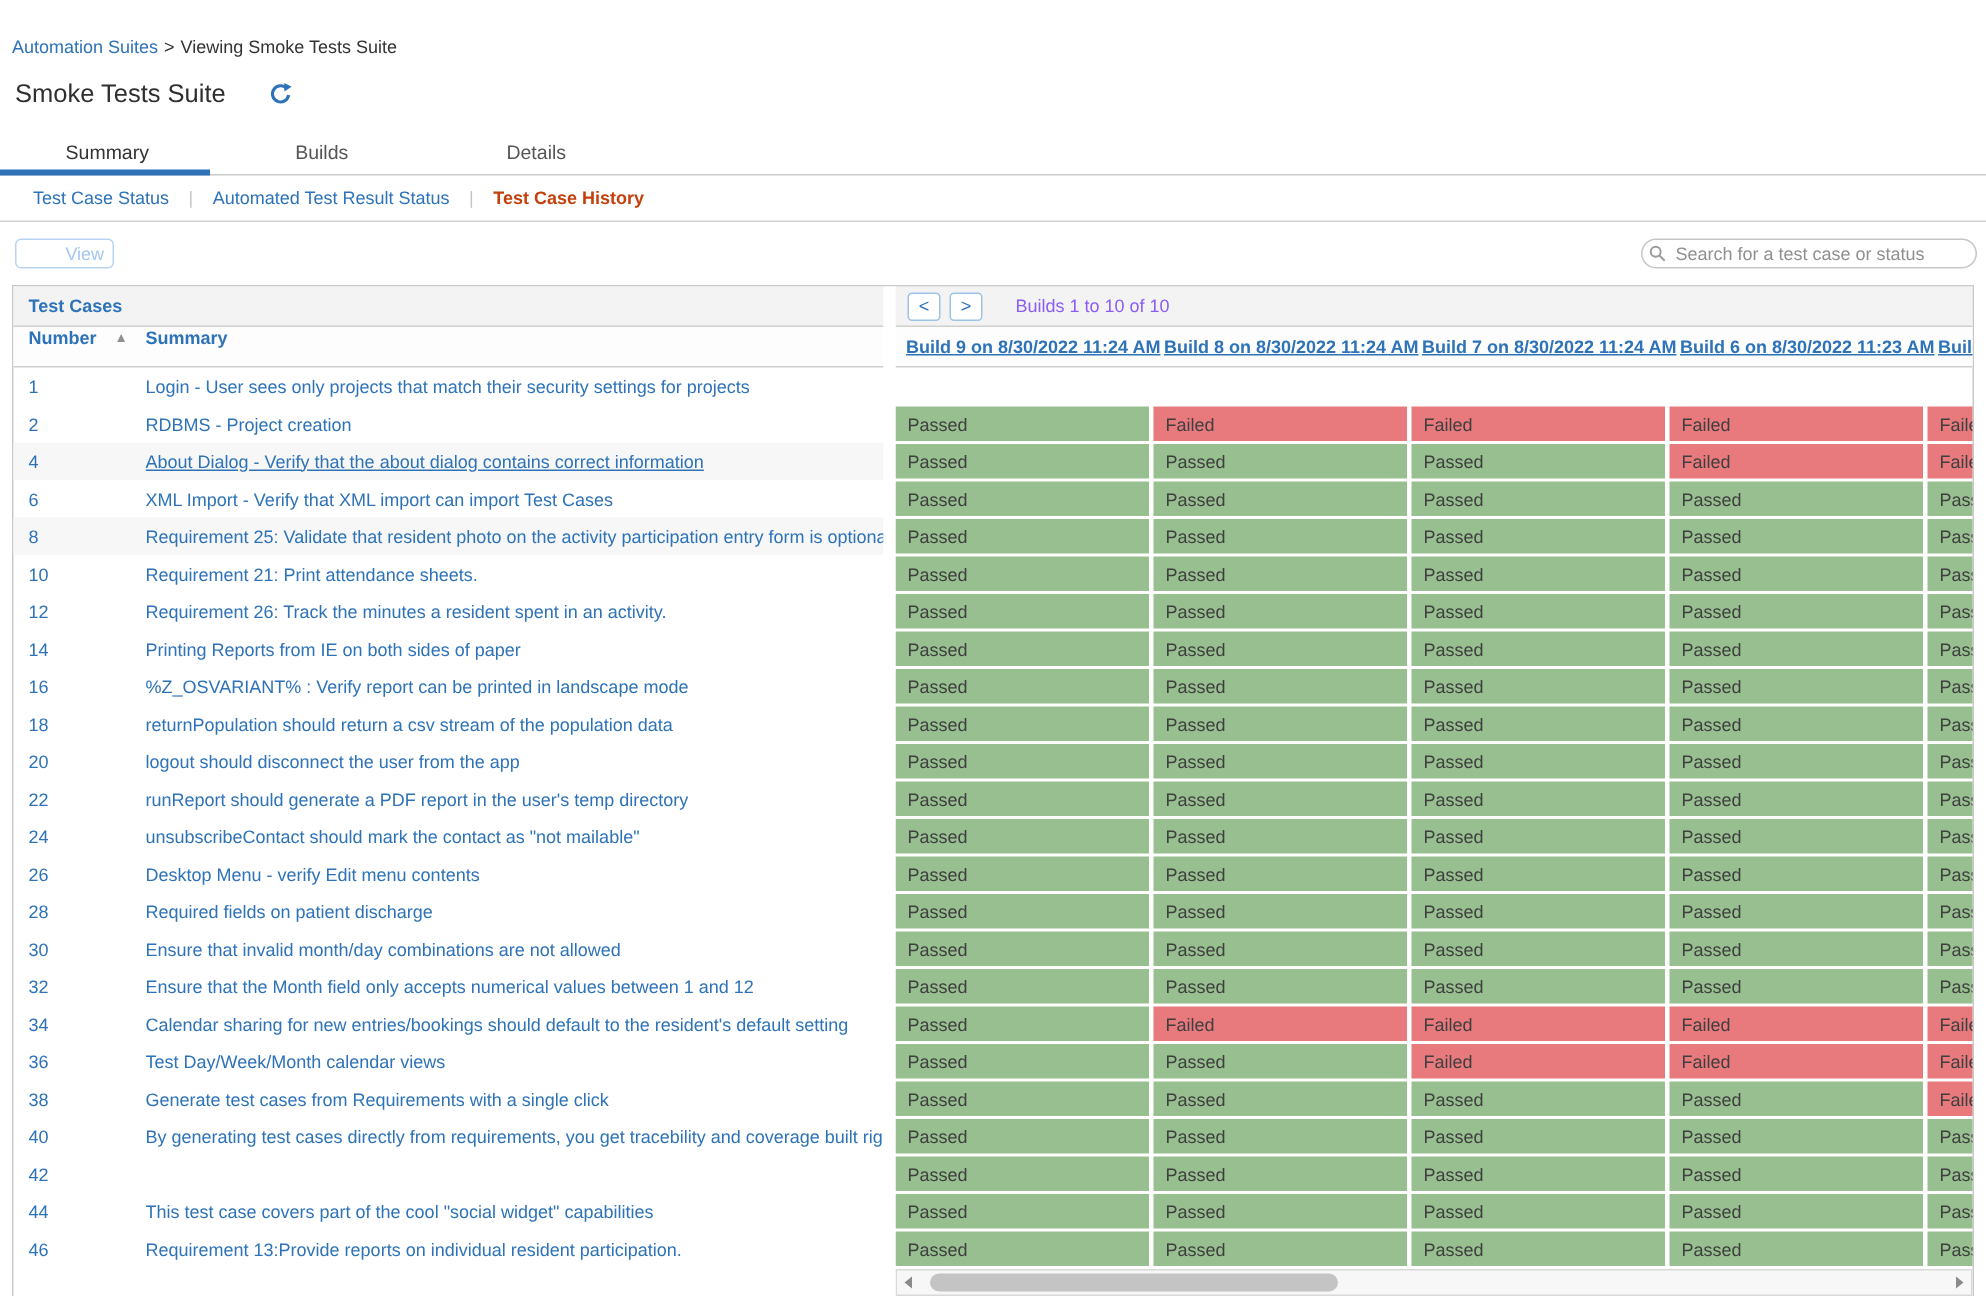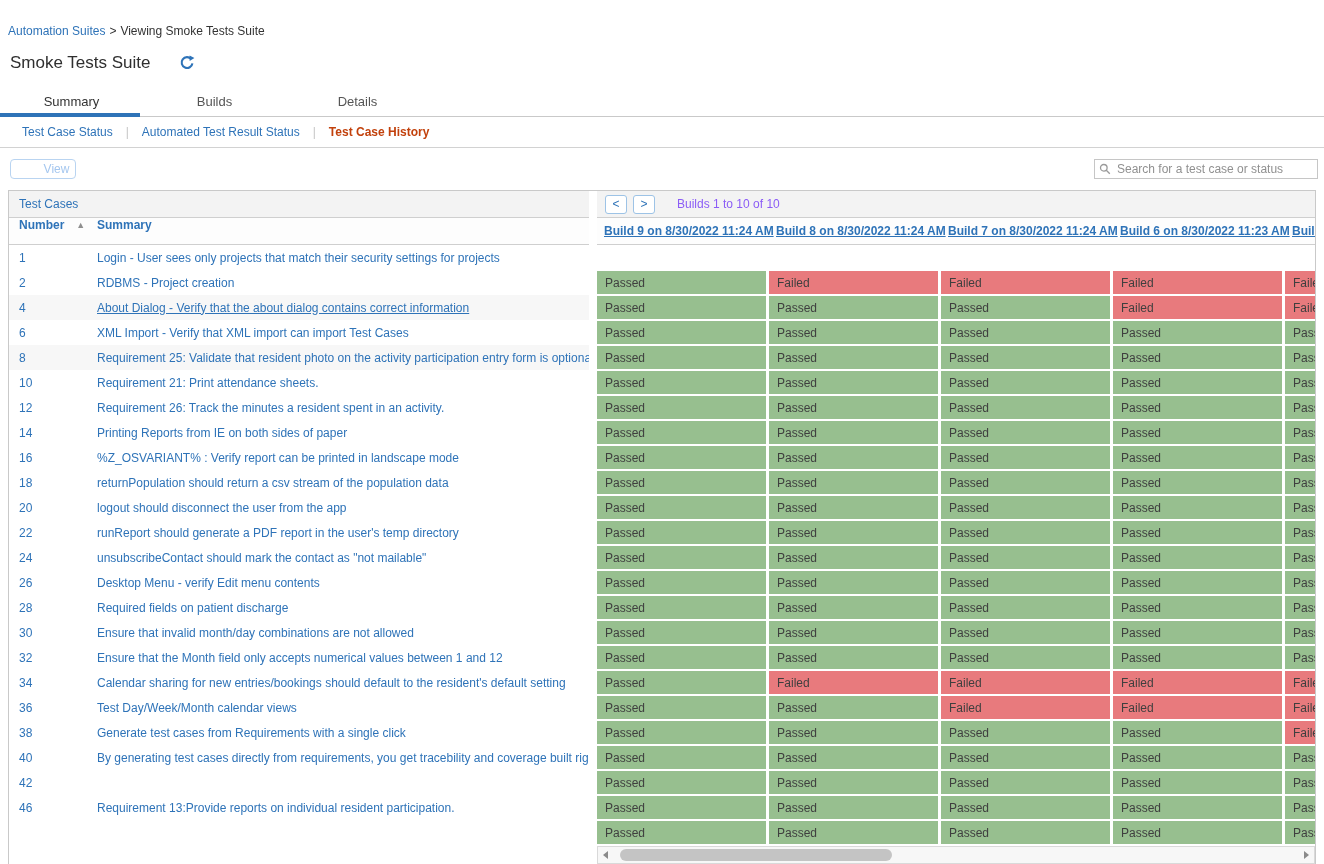--- a/index.html
+++ b/index.html
@@ -26,32 +26,32 @@
   .subtabbar{display:flex;align-items:center;height:30px;border-bottom:1px solid #d2d2d2;padding-left:22px;font-size:12px;text-align:right;}
   .subtab{color:var(--link);cursor:pointer;}
   .subtab.active{color:#c2410c;font-weight:bold;}
   .subsep{color:#c6c6c6;margin:0 13px;}
 
   
   .toolbar{position:relative;height:22px;margin-top:11px;}
   .view-btn{position:absolute;left:10px;top:0;width:66px;height:20px;box-sizing:border-box;border:1px solid #b9d4f1;
             border-radius:4px;color:#a5c7ef;background:#fff;font-size:12px;text-align:center;line-height:18px;cursor:default;padding-left:27px;}
   .searchbox{position:absolute;right:6px;top:0;width:224px;height:20px;box-sizing:border-box;border:1px solid #c6c6c6;
-             border-radius:0;display:flex;align-items:center;padding:0 4px;background:#fff;}
+             border-radius:10px;display:flex;align-items:center;padding:0 4px;background:#fff;}
   .searchbox input{border:none;outline:none;flex:1;font-size:12px;font-family:"Liberation Sans",sans-serif;color:#333;margin-left:4px;background:transparent;}
   .searchbox input::placeholder{color:#909090;}
 
   
   .tablewrap{margin:9px 8px 0 8px;border:1px solid #c9c9c9;height:675px;display:flex;background:#fff;box-sizing:border-box;}
   .lpane{width:580px;display:flex;flex-direction:column;flex:0 0 580px;}
   .panegap{width:8px;flex:0 0 8px;background:#fff;}
   .rpane{flex:1;overflow:hidden;display:flex;flex-direction:column;}
 
   .band{height:26px;flex:0 0 26px;background:#f3f3f3;border-bottom:1px solid #cfcfcf;display:flex;align-items:center;font-size:12px;}
-  .lpane .band{padding-left:10px;color:var(--link);font-weight:normal;}
+  .lpane .band{padding-left:10px;color:var(--link);font-weight:bold;}
   .rpane .band{padding-left:8px;}
   .pgbtn{width:22px;height:19px;box-sizing:border-box;border:1px solid #9dc3e6;border-radius:3px;color:var(--link);
          background:#fff;font-size:12px;display:flex;align-items:center;justify-content:center;cursor:pointer;}
   .pgbtn + .pgbtn{margin-left:6px;}
   .pglabel{margin-left:22px;color:#8b5cf6;font-weight:normal;}
 
   .colhdr{height:26px;flex:0 0 26px;border-bottom:1px solid #cfcfcf;display:flex;align-items:flex-start;
           font-size:12px;font-weight:bold;color:var(--link);background:#fdfdfd;}
   .numcol{width:88px;flex:0 0 88px;padding-left:10px;box-sizing:border-box;display:flex;align-items:center;}
   .sorttri{margin-left:12px;font-size:9px;color:#8f8f8f;font-weight:normal;}
@@ -221,20 +221,24 @@
             <span class="sum">Generate test cases from Requirements with a single click</span>
           </div>
           <div class="trow">
             <span class="num">40</span>
             <span class="sum">By generating test cases directly from requirements, you get tracebility and coverage built right in</span>
           </div>
           <div class="trow">
             <span class="num">42</span>
           </div>
           <div class="trow">
+            <span class="num">44</span>
+            <span class="sum">This test case covers part of the cool "social widget" capabilities</span>
+          </div>
+          <div class="trow">
             <span class="num">46</span>
             <span class="sum">Requirement 13:Provide reports on individual resident participation.</span>
           </div>
         </div>
     </div>
 
     <div class="panegap"></div>
 
     <div class="rpane">
       <div class="band">

